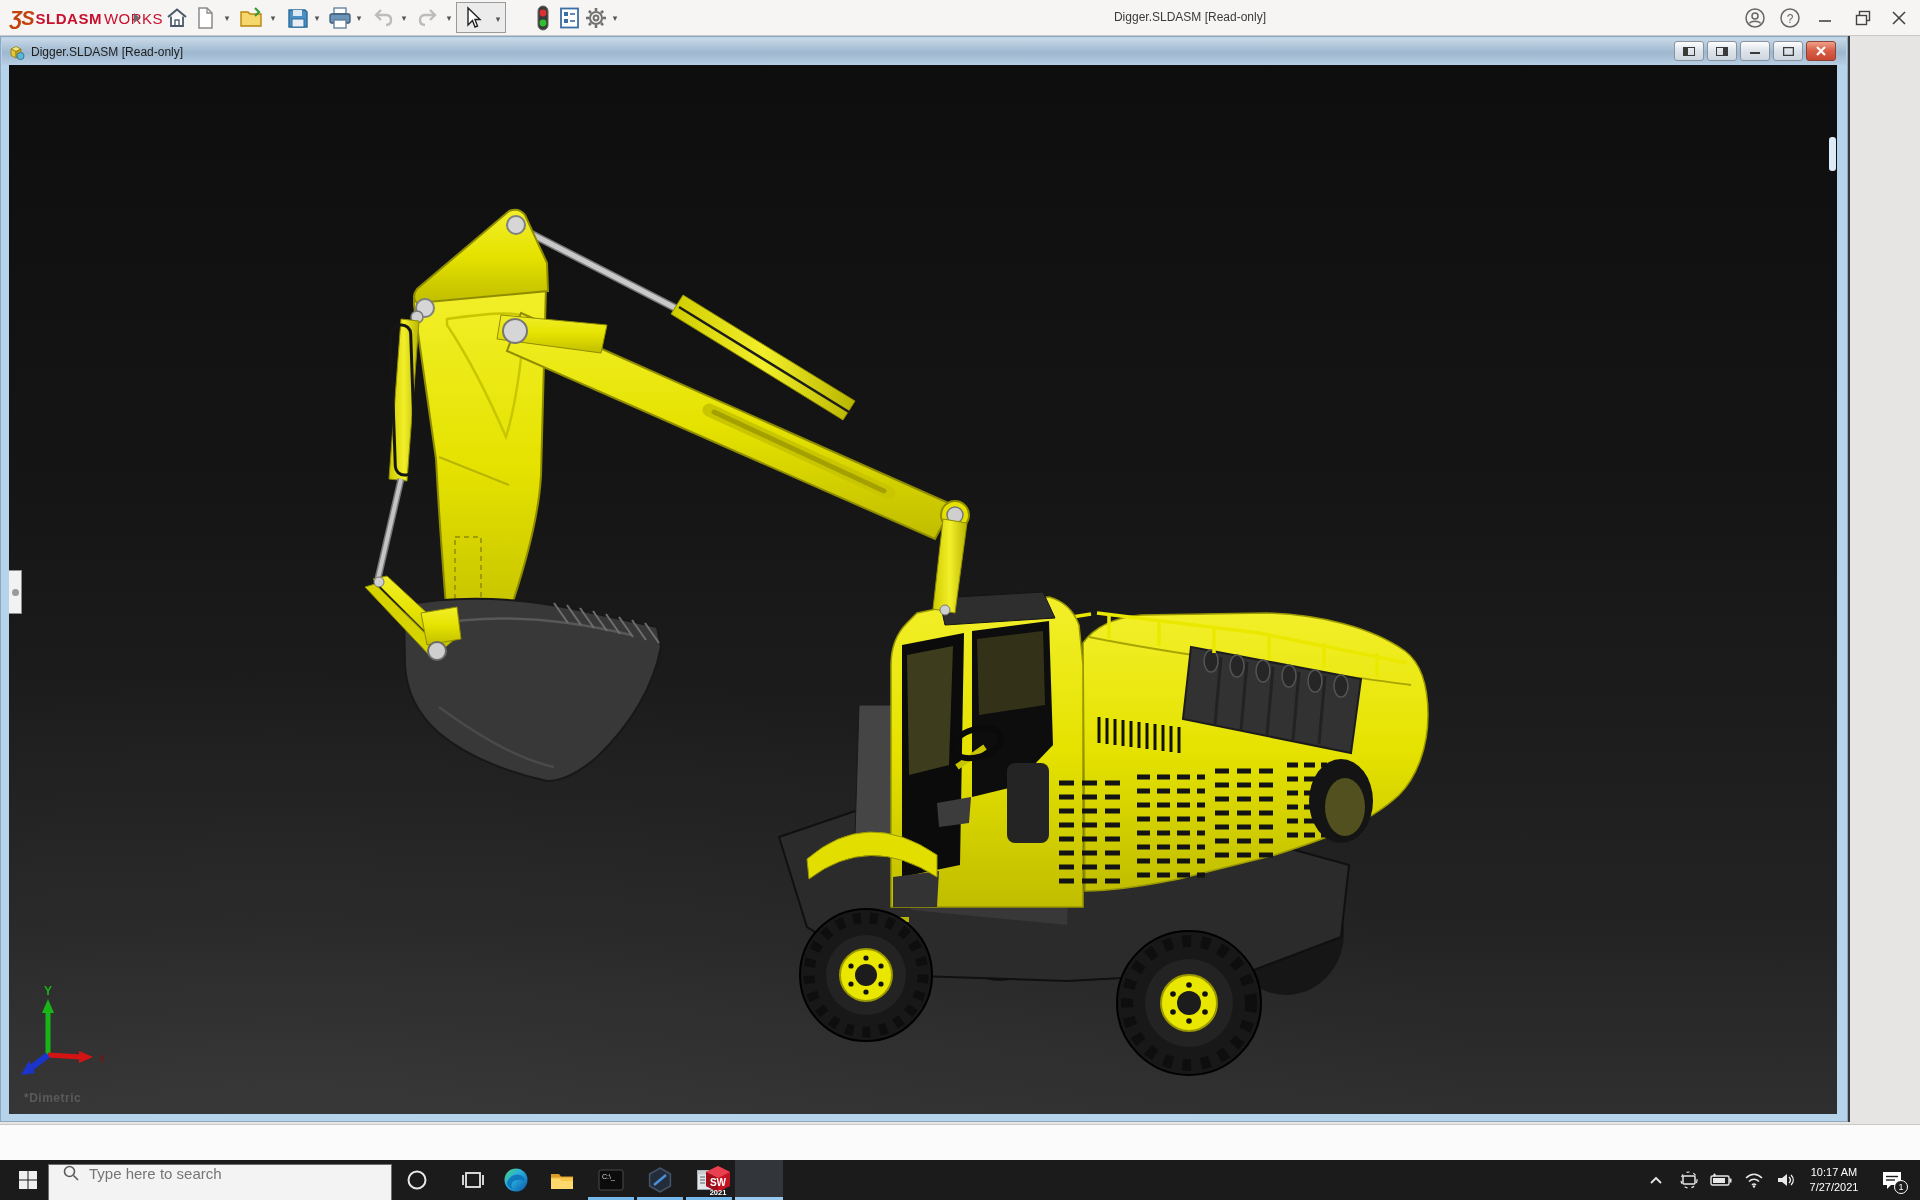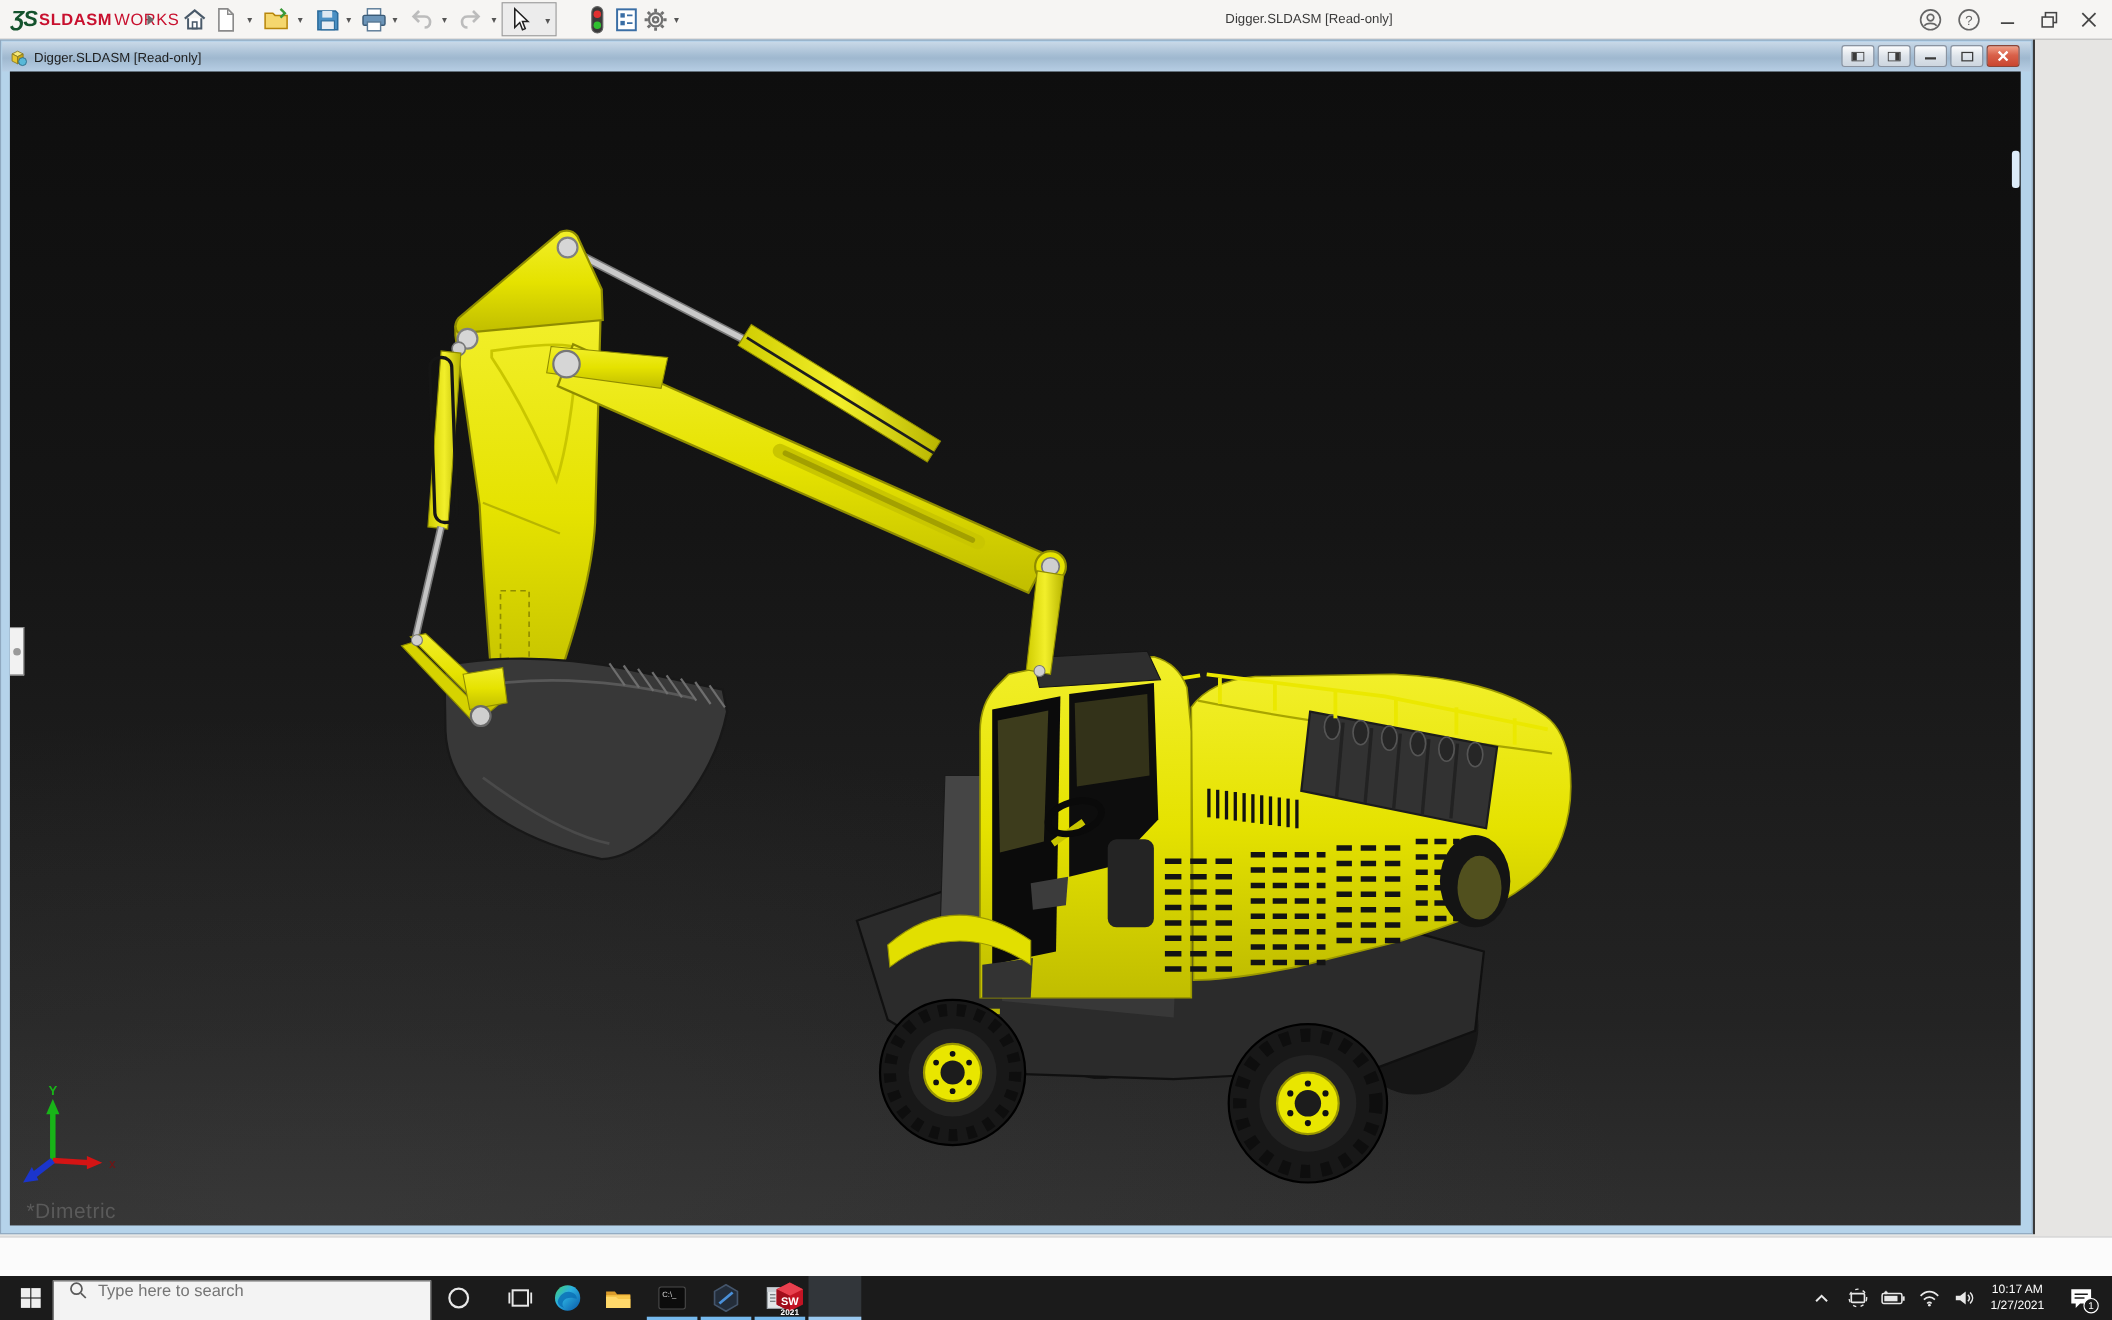--- a/index.html
+++ b/index.html
@@ -1,20 +1,20 @@
 <!DOCTYPE html>
 <html><head>
 <meta charset="utf-8">
 <style>
   *{margin:0;padding:0;box-sizing:border-box}
   html,body{width:1920px;height:1200px;overflow:hidden;font-family:"Liberation Sans",sans-serif;background:#000}
   
   .appbar{position:absolute;left:0;top:0;width:1920px;height:36px;background:#f6f5f3;border-bottom:1px solid #c9c9c9}
   .logo{position:absolute;left:10px;top:6px;height:24px;display:flex;align-items:center;gap:2px}
-  .logo .mark{color:#14532d;font-weight:bold;font-style:italic;font-size:20px;letter-spacing:-1px}
+  .logo .mark{color:#c2410c;font-weight:bold;font-style:italic;font-size:20px;letter-spacing:-1px}
   .logo .t1{color:#c8102e;font-weight:bold;font-size:15px;letter-spacing:.5px}
   .logo .t2{color:#c8102e;font-weight:normal;font-size:15px;letter-spacing:.5px}
   .tbi{position:absolute;top:5px;width:26px;height:26px;display:flex;align-items:center;justify-content:center}
   .caret{position:absolute;top:13px;width:10px;height:10px;color:#555;font-size:9px;line-height:10px;text-align:center}
   .selbox{position:absolute;left:456px;top:2px;width:50px;height:31px;background:#ececec;border:1px solid #9a9a9a}
   .apptitle{position:absolute;left:1060px;top:10px;width:260px;text-align:center;font-size:12px;color:#3a3a3a;white-space:nowrap}
   .winctl{position:absolute;top:4px;width:30px;height:28px;display:flex;align-items:center;justify-content:center;color:#555}
   
   .workarea{position:absolute;left:0;top:36px;width:1920px;height:1124px;background:#e6e5e3}
   .vline{position:absolute;left:1848px;top:0;width:2px;height:1086px;background:#3a3a3a}
@@ -23,21 +23,21 @@
   .doctb{position:absolute;left:1px;top:1px;right:1px;height:27px;background:linear-gradient(180deg,#c9d9e8 0%,#a5bdd3 45%,#9fb8cf 55%,#b7cee4 100%);display:flex;align-items:center}
   .doctb .dtitle{font-size:12px;color:#1d1d1d;margin-left:6px;white-space:nowrap}
   .docbtn{width:30px;height:20px;border:1px solid #8a93a0;border-radius:3px;background:linear-gradient(180deg,#fdfdfd,#dde3ea 50%,#cdd6df);margin-left:3px;display:flex;align-items:center;justify-content:center}
   .docbtn.close{background:linear-gradient(180deg,#f0a088,#d9614a 45%,#c94630);border-color:#8a4538}
   .viewport{position:absolute;left:8px;top:28px;width:1828px;height:1049px;background:
      radial-gradient(120% 80% at 15% 100%, rgba(80,80,80,.28), rgba(0,0,0,0) 55%),
      linear-gradient(180deg,#0e0e0e 0%,#151515 40%,#232323 82%,#2f2f2f 100%);overflow:hidden}
   .fmtab{position:absolute;left:0;top:505px;width:13px;height:44px;background:#f2f2f2;border:1px solid #8e8e8e;border-left:none;display:flex;align-items:center;justify-content:center}
   .fmtab .dot{width:7px;height:7px;border-radius:50%;background:#9a9a9a}
   .scrollthumb{position:absolute;right:1px;top:72px;width:7px;height:34px;background:#dcebf8;border-radius:3px}
-  .dimetric{position:absolute;left:15px;top:1026px;font-size:19px;font-weight:normal;color:#5a5a5a;letter-spacing:.5px}
+  .dimetric{position:absolute;left:15px;top:1026px;font-size:12px;font-weight:bold;color:#5a5a5a;letter-spacing:.5px}
   .statusbar{position:absolute;left:0;top:1088px;width:1920px;height:36px;background:#fbfbfb;border-top:1px solid #c8c8c8}
   
   .taskbar{position:absolute;left:0;top:1160px;width:1920px;height:40px;background:#1b1b1b}
   .startbtn{position:absolute;left:8px;top:0;width:40px;height:40px;display:flex;align-items:center;justify-content:center}
   .searchbox{position:absolute;left:48px;top:4px;width:344px;height:40px;background:#f3f3f3;border:1px solid #6e6e6e;display:flex;align-items:flex-start}
   .searchbox input{border:none;outline:none;background:transparent;font-size:15px;color:#555;width:240px;font-family:"Liberation Sans",sans-serif}
   .tkicon{position:absolute;top:0;width:46px;height:40px;display:flex;align-items:center;justify-content:center}
   .underline{position:absolute;top:37px;height:3px;background:#76b9ed}
   .swactive{position:absolute;left:735px;top:0;width:48px;height:40px;background:#32363a}
   .traytxt{position:absolute;left:1798px;top:5px;width:72px;color:#fff;font-size:11px;line-height:15px;text-align:center}
@@ -589,21 +589,21 @@
       </svg>
   </div>
   <div class="tkicon" style="left:1769px;width:34px">
     <svg width="20" height="16">
         <polygon points="2,6 6,6 11,2 11,14 6,10 2,10" fill="#e8e8e8"></polygon>
         <path d="M13,5 C15,7 15,9 13,11 M15,3 C18,6 18,10 15,13" fill="none" stroke="#e8e8e8" stroke-width="1.4"></path>
       </svg>
   </div>
   <div class="traytxt">
     <div>10:17 AM</div>
-    <div>1/27/2021</div>
+    <div>7/27/2021</div>
   </div>
   <div class="tkicon" style="left:1872px;width:40px">
     <svg width="22" height="20">
         <path d="M2,2 H20 V15 H10 L6,19 V15 H2 Z" fill="#fff"></path>
         <g stroke="#1b1b1b" stroke-width="1.4">
           <line x1="5" y1="6.5" x2="17" y2="6.5"></line>
           <line x1="5" y1="10" x2="14" y2="10"></line>
         </g>
       </svg>
   </div>

